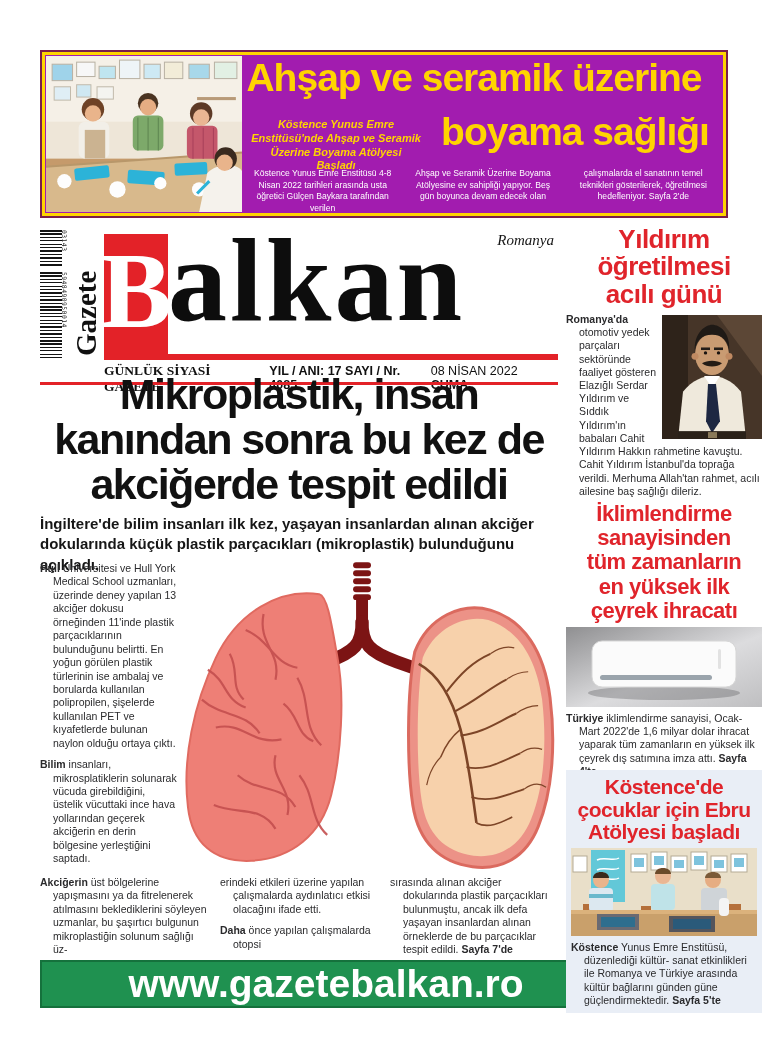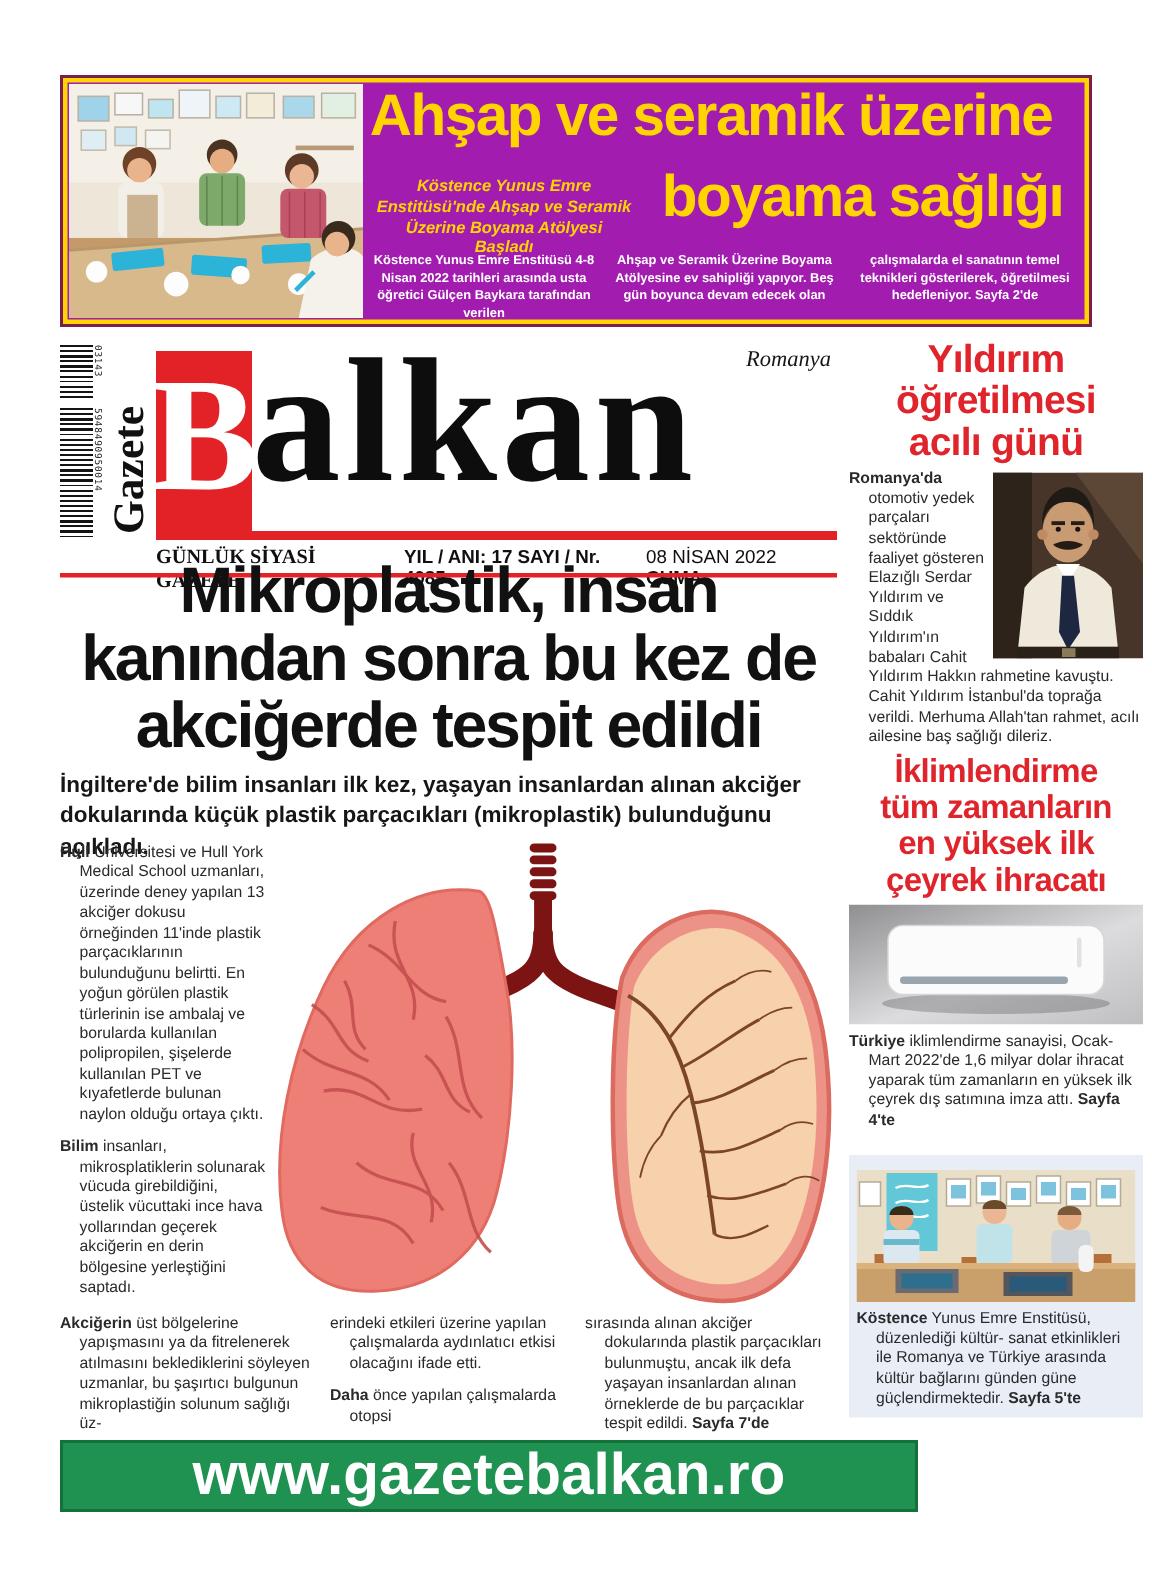--- a/index.html
+++ b/index.html
@@ -12,21 +12,21 @@
   .banner-photo{position:absolute;left:6px;top:6px;width:196px;height:156px;overflow:hidden;}
   .banner-photo svg{display:block;width:100%;height:100%;}
   .banner-h1{position:absolute;left:188px;right:8px;top:6px;text-align:center;
              font-size:39px;font-weight:800;letter-spacing:-1px;color:#ffd400;white-space:nowrap;}
   .banner-sub{position:absolute;left:210px;top:68px;width:172px;color:#ffd400;
               font-style:italic;font-weight:700;font-size:11px;line-height:1.25;text-align:center;}
   .banner-h2{position:absolute;left:392px;right:10px;top:60px;text-align:center;
              font-size:39px;font-weight:800;letter-spacing:-1px;color:#ffd400;white-space:nowrap;}
   .banner-cols{position:absolute;left:208px;right:10px;top:118px;display:grid;
                grid-template-columns:1fr 1fr 1fr;gap:11px;}
-  .banner-col{color:#ffffff;font-size:8.6px;font-weight:700;line-height:1.35;text-align:center;}
+  .banner-col{color:#ffffff;font-size:8.6px;font-weight:400;line-height:1.35;text-align:center;}
 
   
   .masthead{position:absolute;left:40px;top:224px;width:518px;height:152px;}
   .barcode{position:absolute;left:0;top:6px;width:30px;height:130px;}
   .bars{position:absolute;left:0;width:22px;background:
         repeating-linear-gradient(to bottom,#141414 0 1.6px,#fff 1.6px 3.4px,#141414 3.4px 4.6px,#fff 4.6px 6.8px);}
   .bars.b1{top:0;height:36px;} .bars.b2{top:42px;height:88px;}
   .bar-num{position:absolute;left:21px;font-family:"DejaVu Sans Mono",monospace;font-size:6.3px;
            color:#222;writing-mode:vertical-rl;letter-spacing:.5px;}
   .bar-num.n1{top:0;} .bar-num.n2{top:42px;}
@@ -299,20 +299,21 @@
         <p class="para">
           <span class="lead">Romanya'da</span>
           <span>otomotiv yedek parçaları sektöründe faaliyet gösteren Elazığlı Serdar Yıldırım ve Sıddık Yıldırım'ın babaları Cahit Yıldırım Hakkın rahmetine kavuştu. Cahit Yıldırım İstanbul'da toprağa verildi. Merhuma Allah'tan rahmet, acılı ailesine baş sağlığı dileriz.</span>
         </p>
       </div>
     </div>
 
     <div class="story s2">
       <div class="s-head">
         <div>İklimlendirme</div>
+        <div>sanayisinden</div>
         <div>tüm zamanların</div>
         <div>en yüksek ilk</div>
         <div>çeyrek ihracatı</div>
       </div>
       <div class="ac-img">
         <svg viewBox="0 0 196 80" preserveAspectRatio="none">
           <defs>
             <linearGradient id="acbg" x1="0" y1="0" x2="1" y2="1">
               <stop offset="0" stop-color="#8f8f91"></stop>
               <stop offset="0.55" stop-color="#dcdcde"></stop>
@@ -329,20 +330,25 @@
       <div class="s-body">
         <p class="para">
           <span class="lead">Türkiye</span>
           <span>iklimlendirme sanayisi, Ocak-Mart 2022'de 1,6 milyar dolar ihracat yaparak tüm zamanların en yüksek ilk çeyrek dış satımına imza attı.</span>
           <span class="pref">Sayfa 4'te</span>
         </p>
       </div>
     </div>
 
     <div class="story s3">
+      <div class="s-head">
+        <div>Köstence'de</div>
+        <div>çocuklar için Ebru</div>
+        <div>Atölyesi başladı</div>
+      </div>
       <div class="ebru-img">
         <svg viewBox="0 0 186 88" preserveAspectRatio="none">
           <rect width="186" height="88" fill="#e9dfc9"></rect>
           <rect x="20" y="2" width="34" height="52" fill="#62c8d8"></rect>
           <path d="M26,12 C34,8 42,14 48,10 M26,22 C34,18 42,24 48,20 M26,32 C34,28 42,34 48,30" stroke="#ffffff" stroke-width="1.5" fill="none"></path>
           <g stroke="#b5ab95" fill="#ffffff">
             <rect x="2" y="8" width="14" height="16"></rect>
             <rect x="60" y="6" width="16" height="18"></rect>
             <rect x="80" y="4" width="16" height="18"></rect>
             <rect x="100" y="8" width="16" height="16"></rect>

